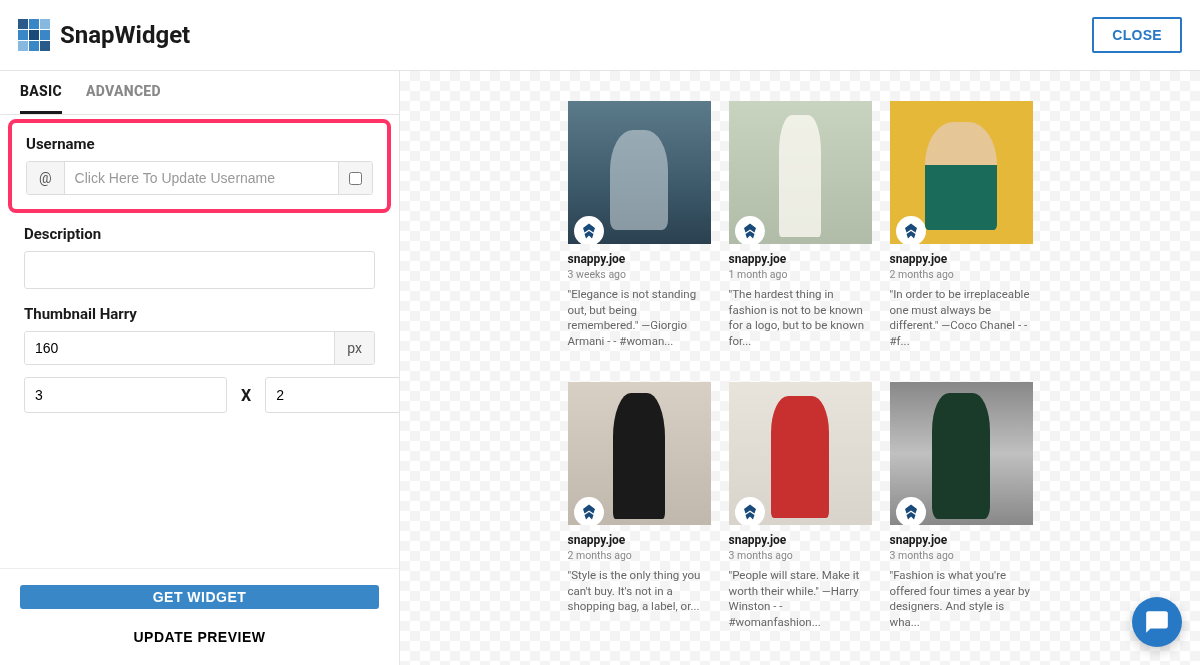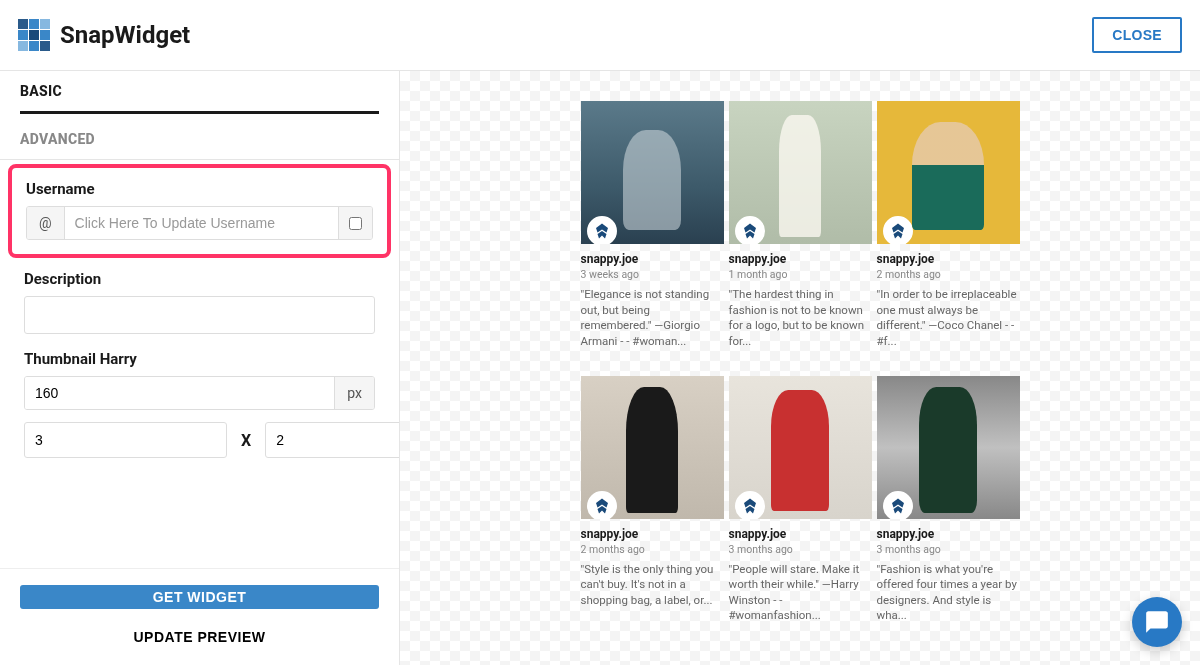--- a/index.html
+++ b/index.html
@@ -7,21 +7,21 @@
 
 .header { display: flex; align-items: center; justify-content: space-between; padding: 32px 18px; border-bottom: 1px solid #e5e5e5; height: 71px; }
 .logo-wrap { display: flex; align-items: center; gap: 10px; }
 .logo-icon { width: 32px; height: 32px; position: relative; }
 .logo-icon svg { width: 100%; height: 100%; }
 .logo-text { font-size: 24px; font-weight: 700; color: #1a1a1a; }
 .close-btn { border: 2px solid #2879c5; background: #fff; color: #2879c5; font-weight: 700; padding: 8px 18px; font-size: 14px; letter-spacing: 0.3px; cursor: pointer; border-radius: 2px; }
 
 .body-wrap { display: flex; height: 594px; }
 .sidebar { width: 400px; border-right: 1px solid #e5e5e5; display: flex; flex-direction: column; }
-.tabs { display: flex; gap: 17px; padding: 12px 20px 0 20px; border-bottom: 1px solid #e5e5e5; flex-direction: column; }
+.tabs { display: flex; gap: 24px; padding: 12px 20px 0 20px; border-bottom: 1px solid #e5e5e5; }
 .tab { font-weight: 800; font-size: 14px; color: #888; padding-bottom: 12px; cursor: pointer; letter-spacing: 0.3px; }
 .tab.active { color: #1a1a1a; border-bottom: 3px solid #1a1a1a; }
 
 .form-scroll { flex: 1; overflow-y: scroll; padding: 4px; position: relative; }
 .form-scroll::-webkit-scrollbar { width: 16px; }
 .form-scroll::-webkit-scrollbar-track { background: #f0f0f0; }
 .form-scroll::-webkit-scrollbar-thumb { background: #c0c0c0; }
 
 .highlight-box { border: 4px solid #ff3366; border-radius: 8px; margin: 0 4px 4px 4px; padding: 12px 14px 14px 14px; }
 .form-section { padding: 0 20px; margin-top: 12px; }
@@ -45,21 +45,21 @@
 .preview { flex: 1; position: relative; background-image: 
   linear-gradient(45deg, #f4f4f4 25%, transparent 25%), 
   linear-gradient(-45deg, #f4f4f4 25%, transparent 25%), 
   linear-gradient(45deg, transparent 75%, #f4f4f4 75%), 
   linear-gradient(-45deg, transparent 75%, #f4f4f4 75%);
   background-size: 20px 20px;
   background-position: 0 0, 0 10px, 10px -10px, -10px 0px;
   overflow-y: auto;
   display: flex; justify-content: center;
 }
-.grid { display: grid; grid-template-columns: repeat(3, 143px); gap: 5px; padding: 30px 0 20px 0; }
+.grid { display: grid; grid-template-columns: repeat(3, 143px); gap: 18px; padding: 30px 0 20px 0; }
 .card { width: 143px; }
 .card-img { width: 143px; height: 143px; position: relative; overflow: hidden; background: #ccc; }
 .avatar { position: absolute; bottom: -2px; left: 6px; width: 30px; height: 30px; border-radius: 50%; background: #fff; border: 2px solid #fff; display: flex; align-items: center; justify-content: center; }
 .avatar svg { width: 18px; height: 18px; }
 .card-user { font-weight: 700; font-size: 12px; color: #1a1a1a; margin-top: 8px; }
 .card-time { font-size: 10.5px; color: #888; margin-top: 2px; }
 .card-caption { font-size: 11.5px; color: #666; margin-top: 6px; line-height: 1.35; }
 
 .chat-bubble { position: absolute; bottom: 18px; right: 18px; width: 50px; height: 50px; border-radius: 50%; background: #2879c5; display: flex; align-items: center; justify-content: center; cursor: pointer; box-shadow: 0 4px 12px rgba(0,0,0,0.2); }
 .chat-bubble svg { width: 26px; height: 26px; fill: #fff; }

